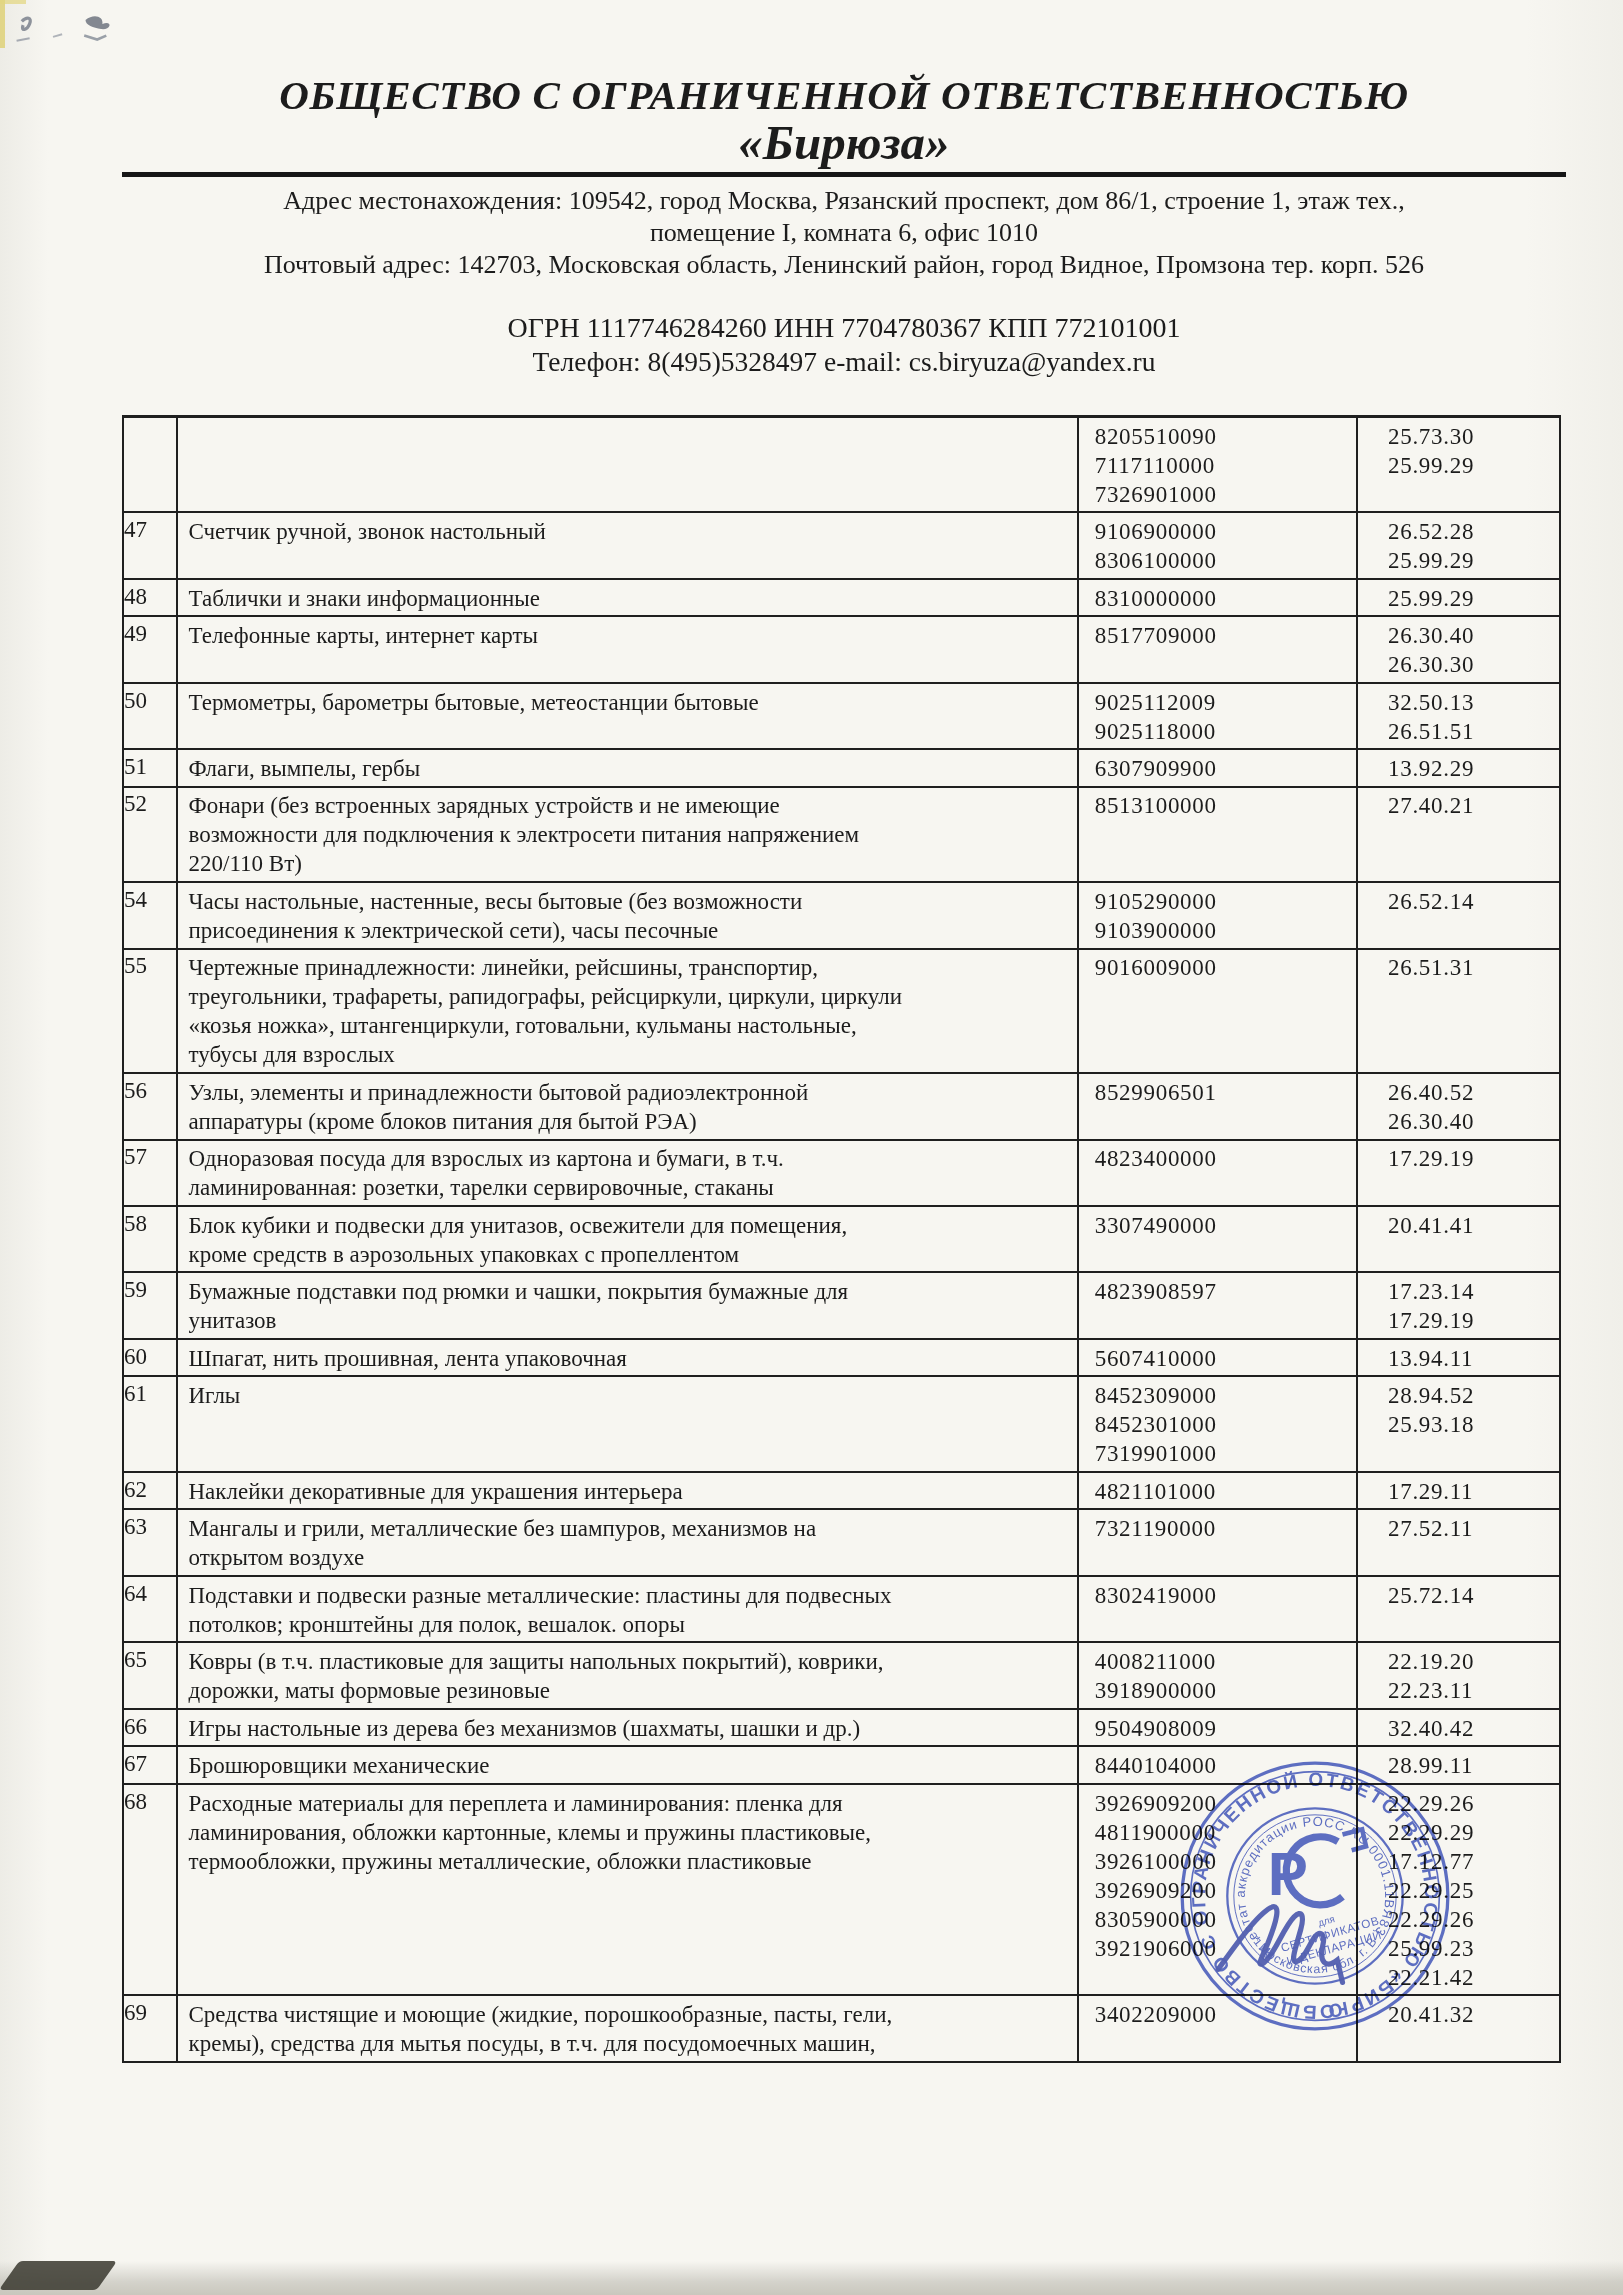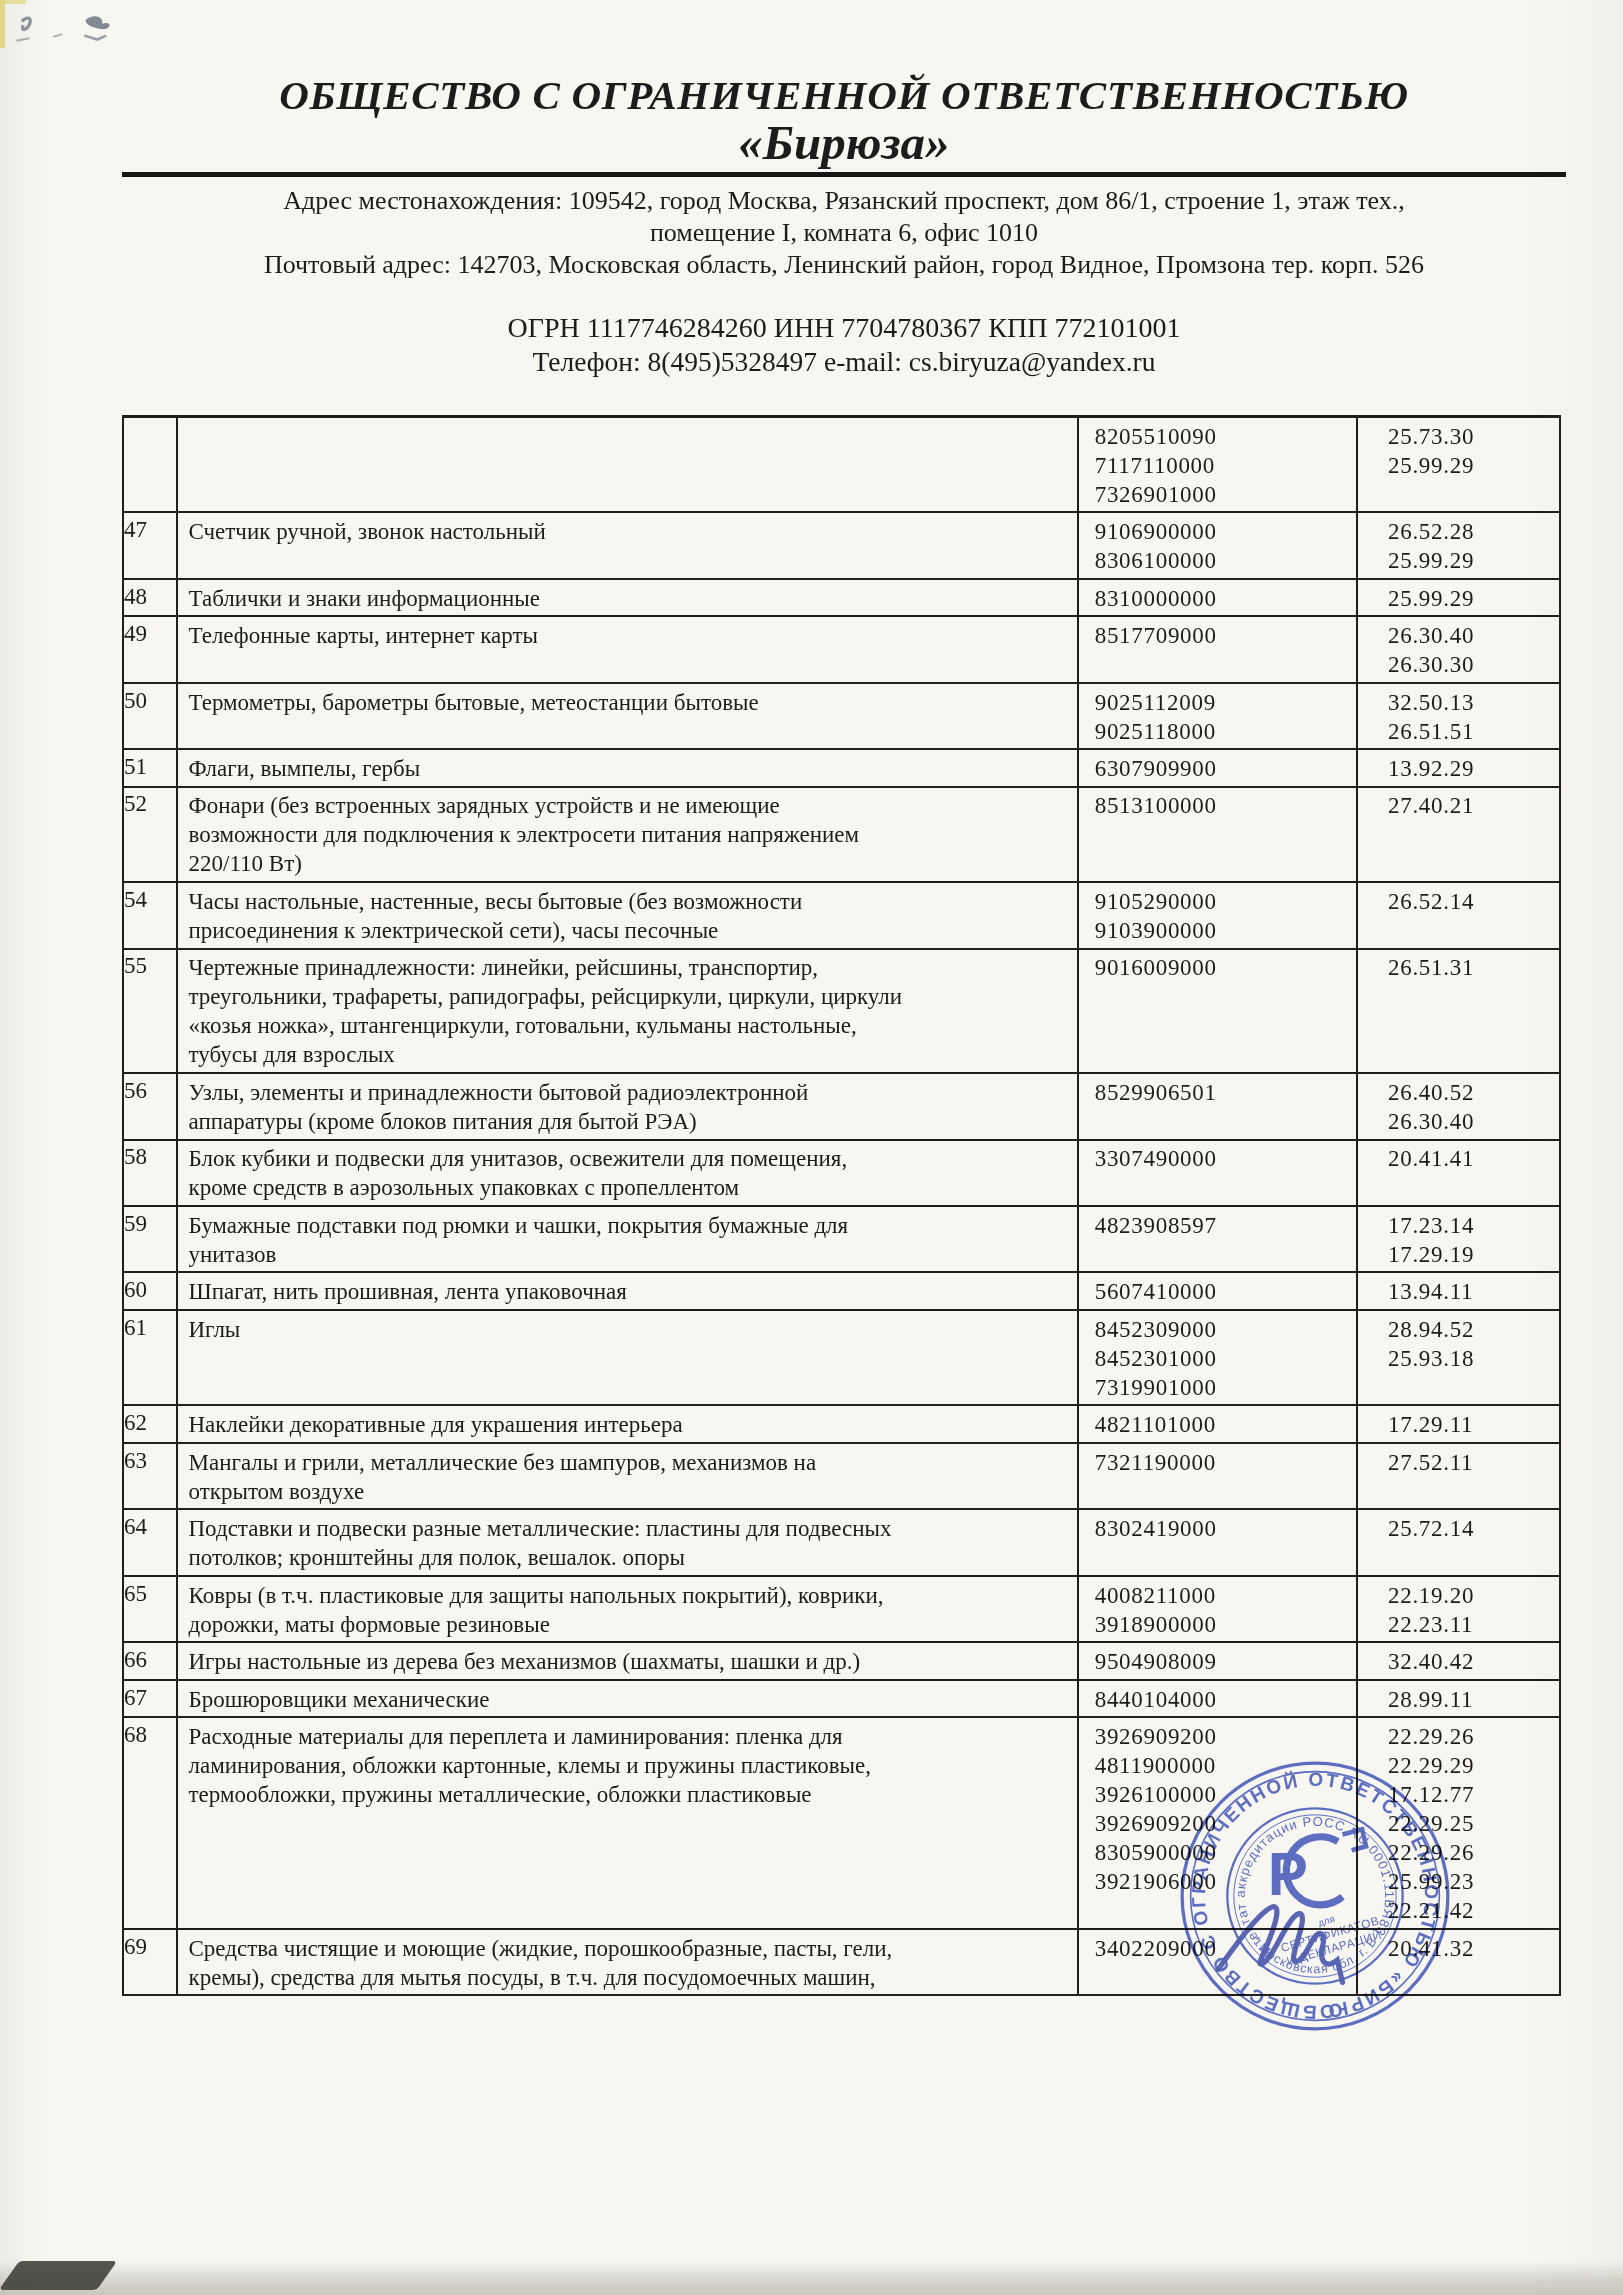--- a/index.html
+++ b/index.html
@@ -202,20 +202,33 @@
             </td>
       <td class="c-code">
               <div class="ln">8529906501</div>
             </td>
       <td class="c-cls">
               <div class="ln">26.40.52</div>
               <div class="ln">26.30.40</div>
             </td>
     </tr>
           <tr>
+      <td class="c-num"><span>57</span></td>
+      <td class="c-desc">
+              <div class="ln">Одноразовая посуда для взрослых из картона и бумаги, в т.ч.</div>
+              <div class="ln">ламинированная: розетки, тарелки сервировочные, стаканы</div>
+            </td>
+      <td class="c-code">
+              <div class="ln">4823400000</div>
+            </td>
+      <td class="c-cls">
+              <div class="ln">17.29.19</div>
+            </td>
+    </tr>
+          <tr>
       <td class="c-num"><span>58</span></td>
       <td class="c-desc">
               <div class="ln">Блок кубики и подвески для унитазов, освежители для помещения,</div>
               <div class="ln">кроме средств в аэрозольных упаковках с пропеллентом</div>
             </td>
       <td class="c-code">
               <div class="ln">3307490000</div>
             </td>
       <td class="c-cls">
               <div class="ln">20.41.41</div>

